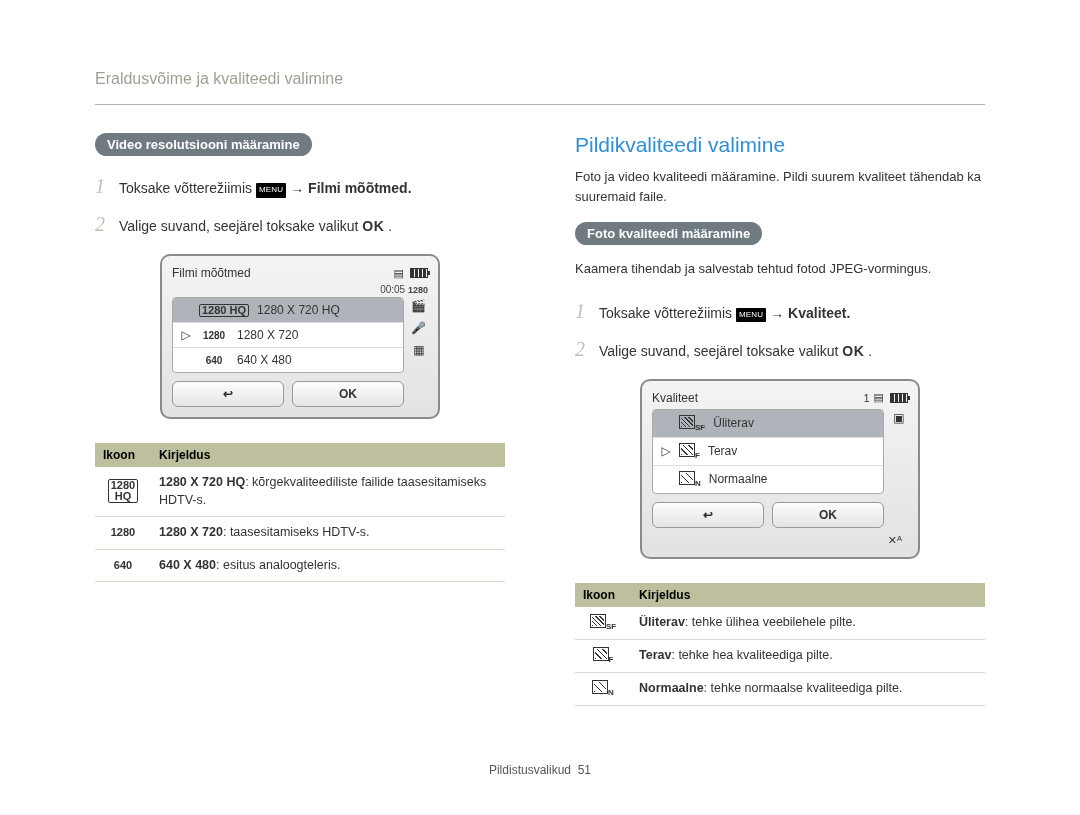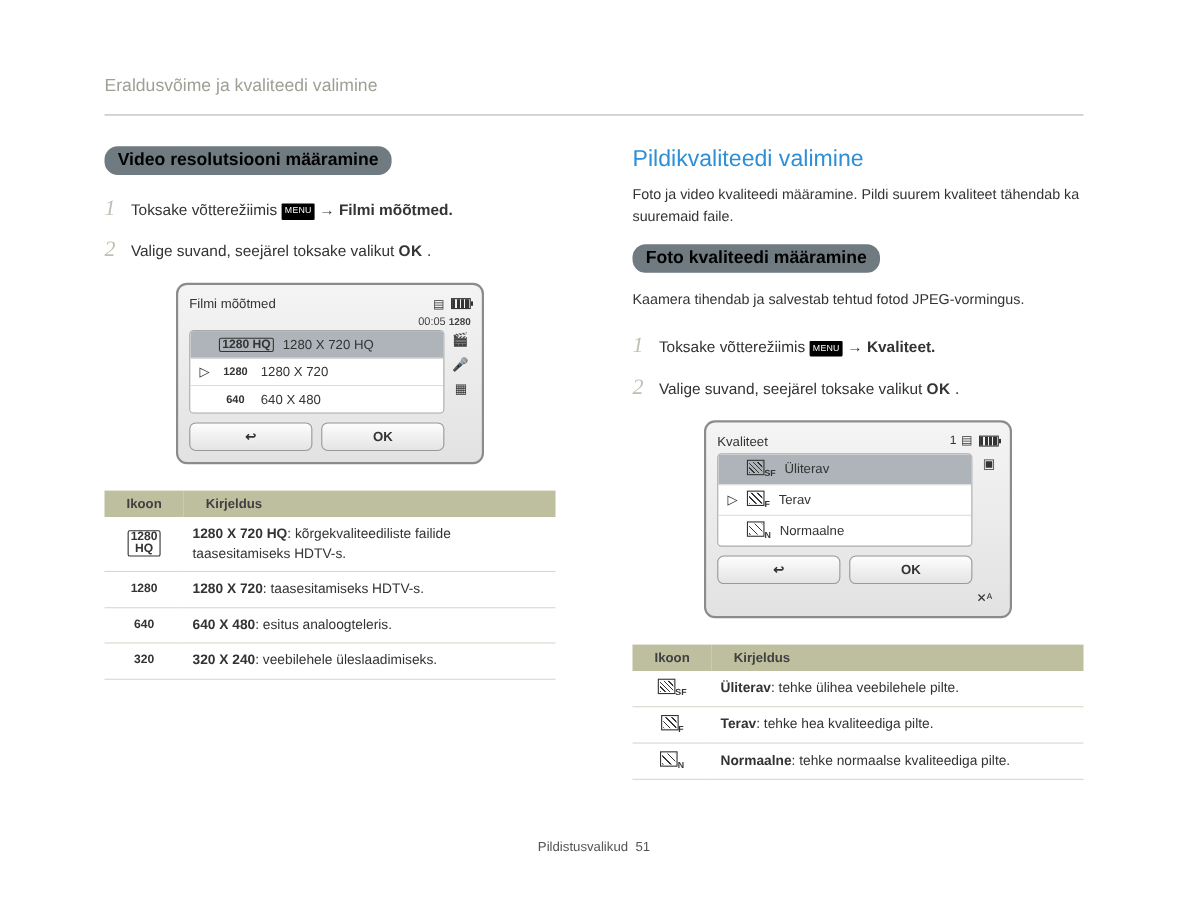--- a/index.html
+++ b/index.html
@@ -19,23 +19,23 @@
     border-bottom: 1px solid #b5b5ac;
     padding-bottom: 16px;
     margin-bottom: 28px;
     font-weight: normal;
   }
   .cols { display: flex; gap: 70px; }
   .col { flex: 1; min-width: 0; }
   .pill {
     display: inline-block;
     background: #6f7a81;
-    color: #000000;
+    color: #ffffff;
     font-weight: bold;
-    font-size: 16px;
+    font-size: 13px;
     padding: 4px 12px;
     border-radius: 12px;
     margin-bottom: 14px;
   }
   .steps { list-style: none; margin-bottom: 14px; }
   .steps li { display: flex; align-items: baseline; margin-bottom: 6px; line-height: 1.6; }
   .step-num {
     font-style: italic;
     font-family: Georgia, serif;
     font-size: 20px;
@@ -120,23 +120,23 @@
   .back-arrow::before { content:"↩"; font-weight:bold; }
   .tag-below { text-align:right; font-size:11px; margin-top:6px; padding-right:6px; }
 
   .tbl {
     width: 100%;
     border-collapse: collapse;
     font-size: 12.5px;
   }
   .tbl th {
     background: #bdbf9e;
-    color: #404040;
+    color: #000000;
     text-align: left;
-    padding: 5px 20px;
+    padding: 5px 8px;
     font-weight: bold;
     font-size:12px;
   }
   .tbl th:first-child { width:56px; }
   .tbl td {
     padding: 7px 8px;
     border-bottom: 1px solid #d8d8cc;
     vertical-align: middle;
     line-height:1.4;
   }
@@ -259,24 +259,20 @@
         <td><b>1280 X 720 HQ</b><span>: kõrgekvaliteediliste failide taasesitamiseks HDTV-s.</span></td>
       </tr>
       <tr>
         <td>1280</td>
         <td><b>1280 X 720</b><span>: taasesitamiseks HDTV-s.</span></td>
       </tr>
       <tr>
         <td>640</td>
         <td><b>640 X 480</b><span>: esitus analoogteleris.</span></td>
       </tr>
-      <tr>
-        <td>320</td>
-        <td><b>320 X 240</b><span>: veebilehele üleslaadimiseks.</span></td>
-      </tr>
     </tbody>
       </table>
   </div>
 
   <div class="col">
     <h3 class="section-title">Pildikvaliteedi valimine</h3>
     <p class="para">Foto ja video kvaliteedi määramine. Pildi suurem kvaliteet tähendab ka suuremaid faile.</p>
 
     <div class="pill">Foto kvaliteedi määramine</div>
     <p class="para" style="">Kaamera tihendab ja salvestab tehtud fotod JPEG-vormingus.</p>

